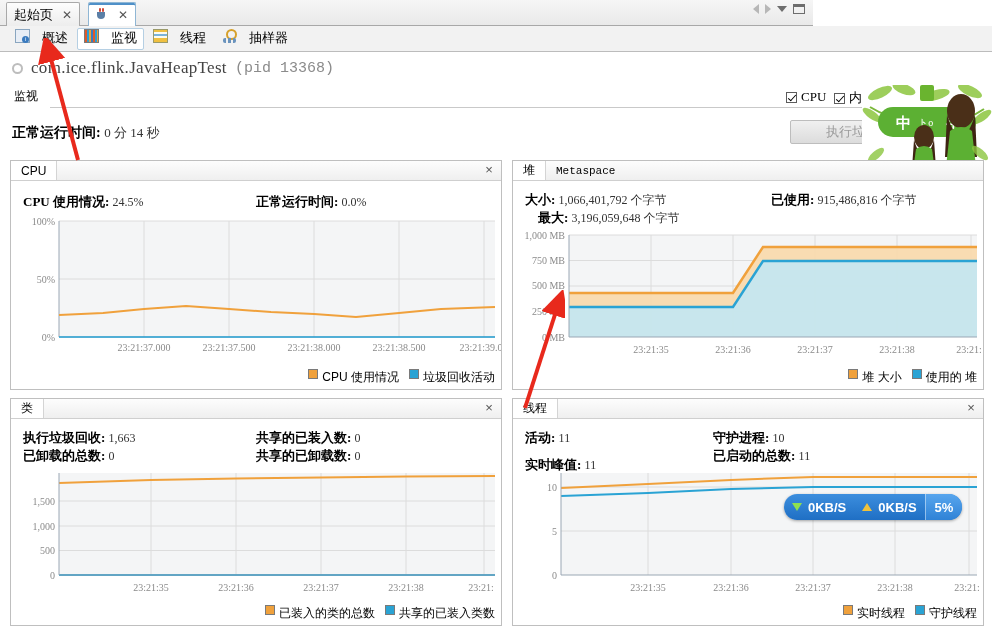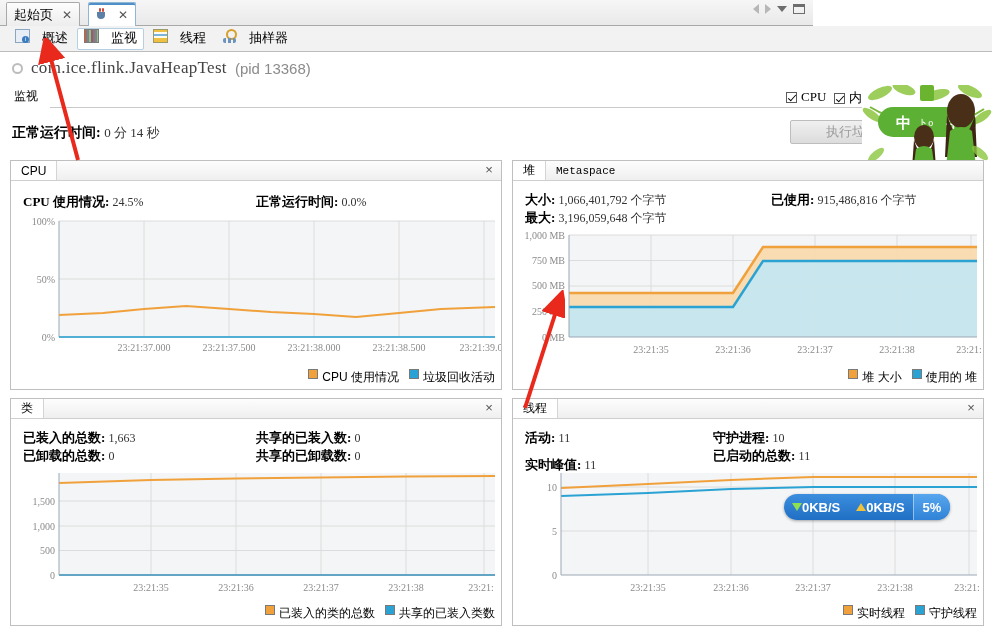--- a/index.html
+++ b/index.html
@@ -124,21 +124,21 @@
   }
   .proc-circle {
     width: 11px; height: 11px; border: 2px solid #bdbdbd; border-radius: 50%;
     flex: none;
   }
   .proc-name {
     font-family: "Liberation Serif", serif; font-size: 17px; color: #444;
     letter-spacing: .3px;
   }
   .proc-pid {
-    font-family: Liberation Sans, sans-serif; font-size: 15px; color: #8b8b8b;
+    font-family: Liberation Mono, monospace; font-size: 15px; color: #8b8b8b;
   }
 
   
   .subtabs {
     position: absolute; left: 8px; top: 86px; width: 976px; height: 22px;
     border-bottom: 1px solid #c9c9c9;
   }
   .subtab {
     position: absolute; left: 0; top: 0; height: 22px;
     padding: 2px 12px 0 6px; font-size: 12px;
@@ -225,21 +225,21 @@
 
   
   .netbar {
     position: absolute; left: 784px; top: 494px; height: 26px;
     display: flex; align-items: stretch;
     border-radius: 13px; overflow: hidden;
     background: linear-gradient(#3c8ede, #1f6fc4);
     box-shadow: 0 1px 3px rgba(0,0,0,.35);
     color: #fff; font-size: 13px; font-weight: bold;
   }
-  .netseg { display: flex; align-items: center; padding: 1px 8px; }
+  .netseg { display: flex; align-items: center; gap: 6px; padding: 1px 8px; }
   .netpct {
     display: flex; align-items: center; padding: 0 9px;
     background: linear-gradient(#58a6ee, #2f82d6);
     border-left: 1px solid rgba(255,255,255,.45);
   }
   .ar-dn, .ar-up { width: 0; height: 0; }
   .ar-dn { border-left: 5px solid transparent; border-right: 5px solid transparent; border-top: 8px solid #8fe04f; }
   .ar-up { border-left: 5px solid transparent; border-right: 5px solid transparent; border-bottom: 8px solid #f0c23a; }
 
   .tick { font-size: 10px; fill: #8a8a8a; font-family: "Liberation Serif", serif; }
@@ -410,21 +410,21 @@
     </div>
     <div class="panel-body">
       <div class="stat" style="left:12px; top:10px;">
         <b>大小:</b>
         <span class="v">1,066,401,792 个字节</span>
       </div>
       <div class="stat" style="left:258px; top:10px;">
         <b>已使用:</b>
         <span class="v">915,486,816 个字节</span>
       </div>
-      <div class="stat" style="left:12px; top:28px;">
+      <div class="stat" style="left:25px; top:28px;">
         <b>最大:</b>
         <span class="v">3,196,059,648 个字节</span>
       </div>
 
       <div class="chart" style="left:0; top:50px;">
         <svg width="470" height="130" viewBox="0 0 470 130">
           <rect x="56" y="4" width="408" height="102" fill="#f4f5f6"></rect>
           <line class="gridline" x1="56" y1="4" x2="464" y2="4"></line>
           <line class="gridline" x1="56" y1="29.5" x2="464" y2="29.5"></line>
           <line class="gridline" x1="56" y1="55" x2="464" y2="55"></line>
@@ -468,21 +468,21 @@
     </div>
   </div>
 
   <div class="panel" style="left:10px; top:398px; width:492px; height:228px;">
     <div class="panel-head">
       <div class="panel-title">类</div>
       <div class="panel-x">×</div>
     </div>
     <div class="panel-body">
       <div class="stat" style="left:12px; top:10px;">
-        <b>已装入的总数:</b>
+        <b>执行垃圾回收:</b>
         <span class="v">1,663</span>
       </div>
       <div class="stat" style="left:12px; top:28px;">
         <b>已卸载的总数:</b>
         <span class="v">0</span>
       </div>
       <div class="stat" style="left:245px; top:10px;">
         <b>共享的已装入数:</b>
         <span class="v">0</span>
       </div>

